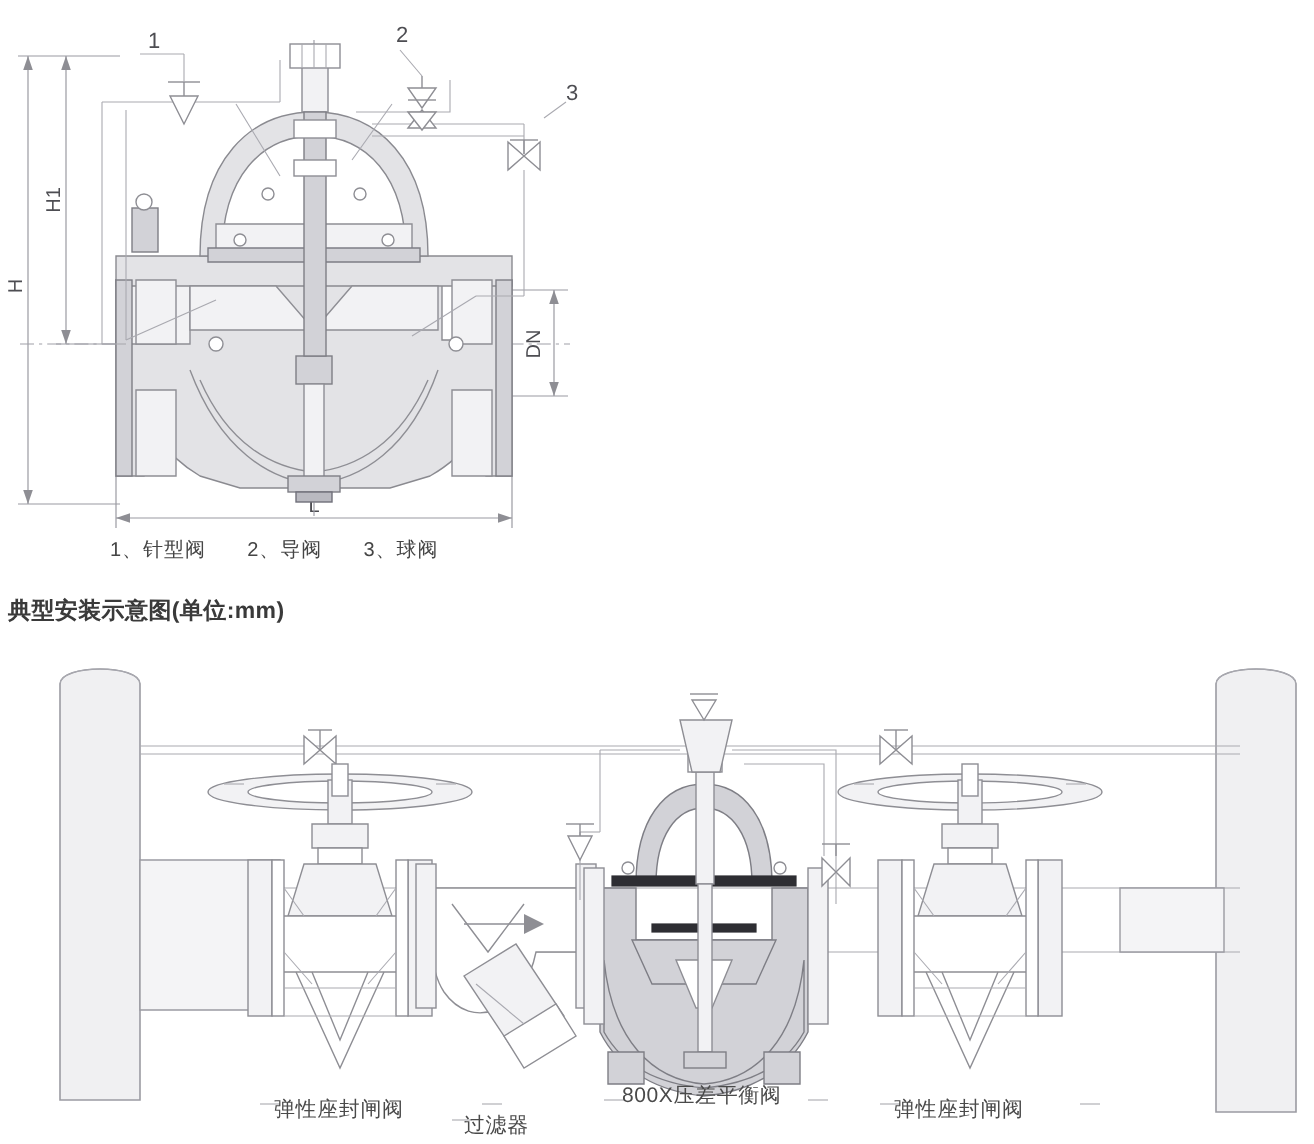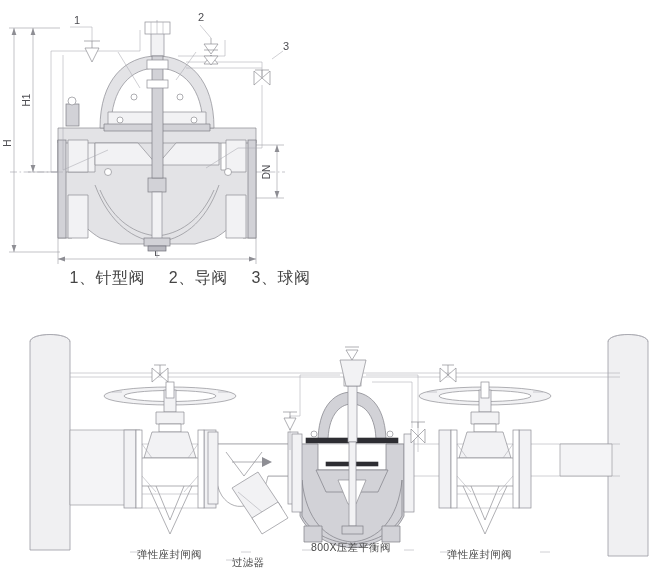--- a/index.html
+++ b/index.html
@@ -31,25 +31,24 @@
   }
   #fig-installation {
     left: 0; top: 320px;
     width: 657px; height: 252px;
   }
   .caption-parts {
     position: absolute;
     left: 55px;
     top: 268px;
     width: 270px;
-    font-size: 16px;
+    font-size: 10px;
     letter-spacing: 0.5px;
     color: #454545;
     white-space: nowrap;
-    text-align: center;
   }
   .caption-parts span { display: inline-block; }
   .gap-s { width: 14px; display: inline-block; }
   .section-title {
     position: absolute;
     left: 4px;
     top: 298px;
     font-size: 11.5px;
     font-weight: bold;
     color: #3a3a3a;
@@ -263,20 +262,21 @@
   </div>
 
   <div class="caption-parts">
     <span>1、针型阀</span>
     <span class="gap-s"></span>
     <span>2、导阀</span>
     <span class="gap-s"></span>
     <span>3、球阀</span>
   </div>
 
+  <div class="section-title">典型安装示意图(单位:mm)</div>
 
   <div class="fig" id="fig-installation">
     <svg width="657" height="252" viewBox="0 0 657 252">
       <defs>
         <linearGradient id="riserGrad" x1="0" y1="0" x2="1" y2="0">
           <stop offset="0%" stop-color="#eaeaed"></stop>
           <stop offset="18%" stop-color="#fafafb"></stop>
           <stop offset="45%" stop-color="#f0f0f2"></stop>
           <stop offset="72%" stop-color="#fbfbfc"></stop>
           <stop offset="100%" stop-color="#e6e6ea"></stop>

